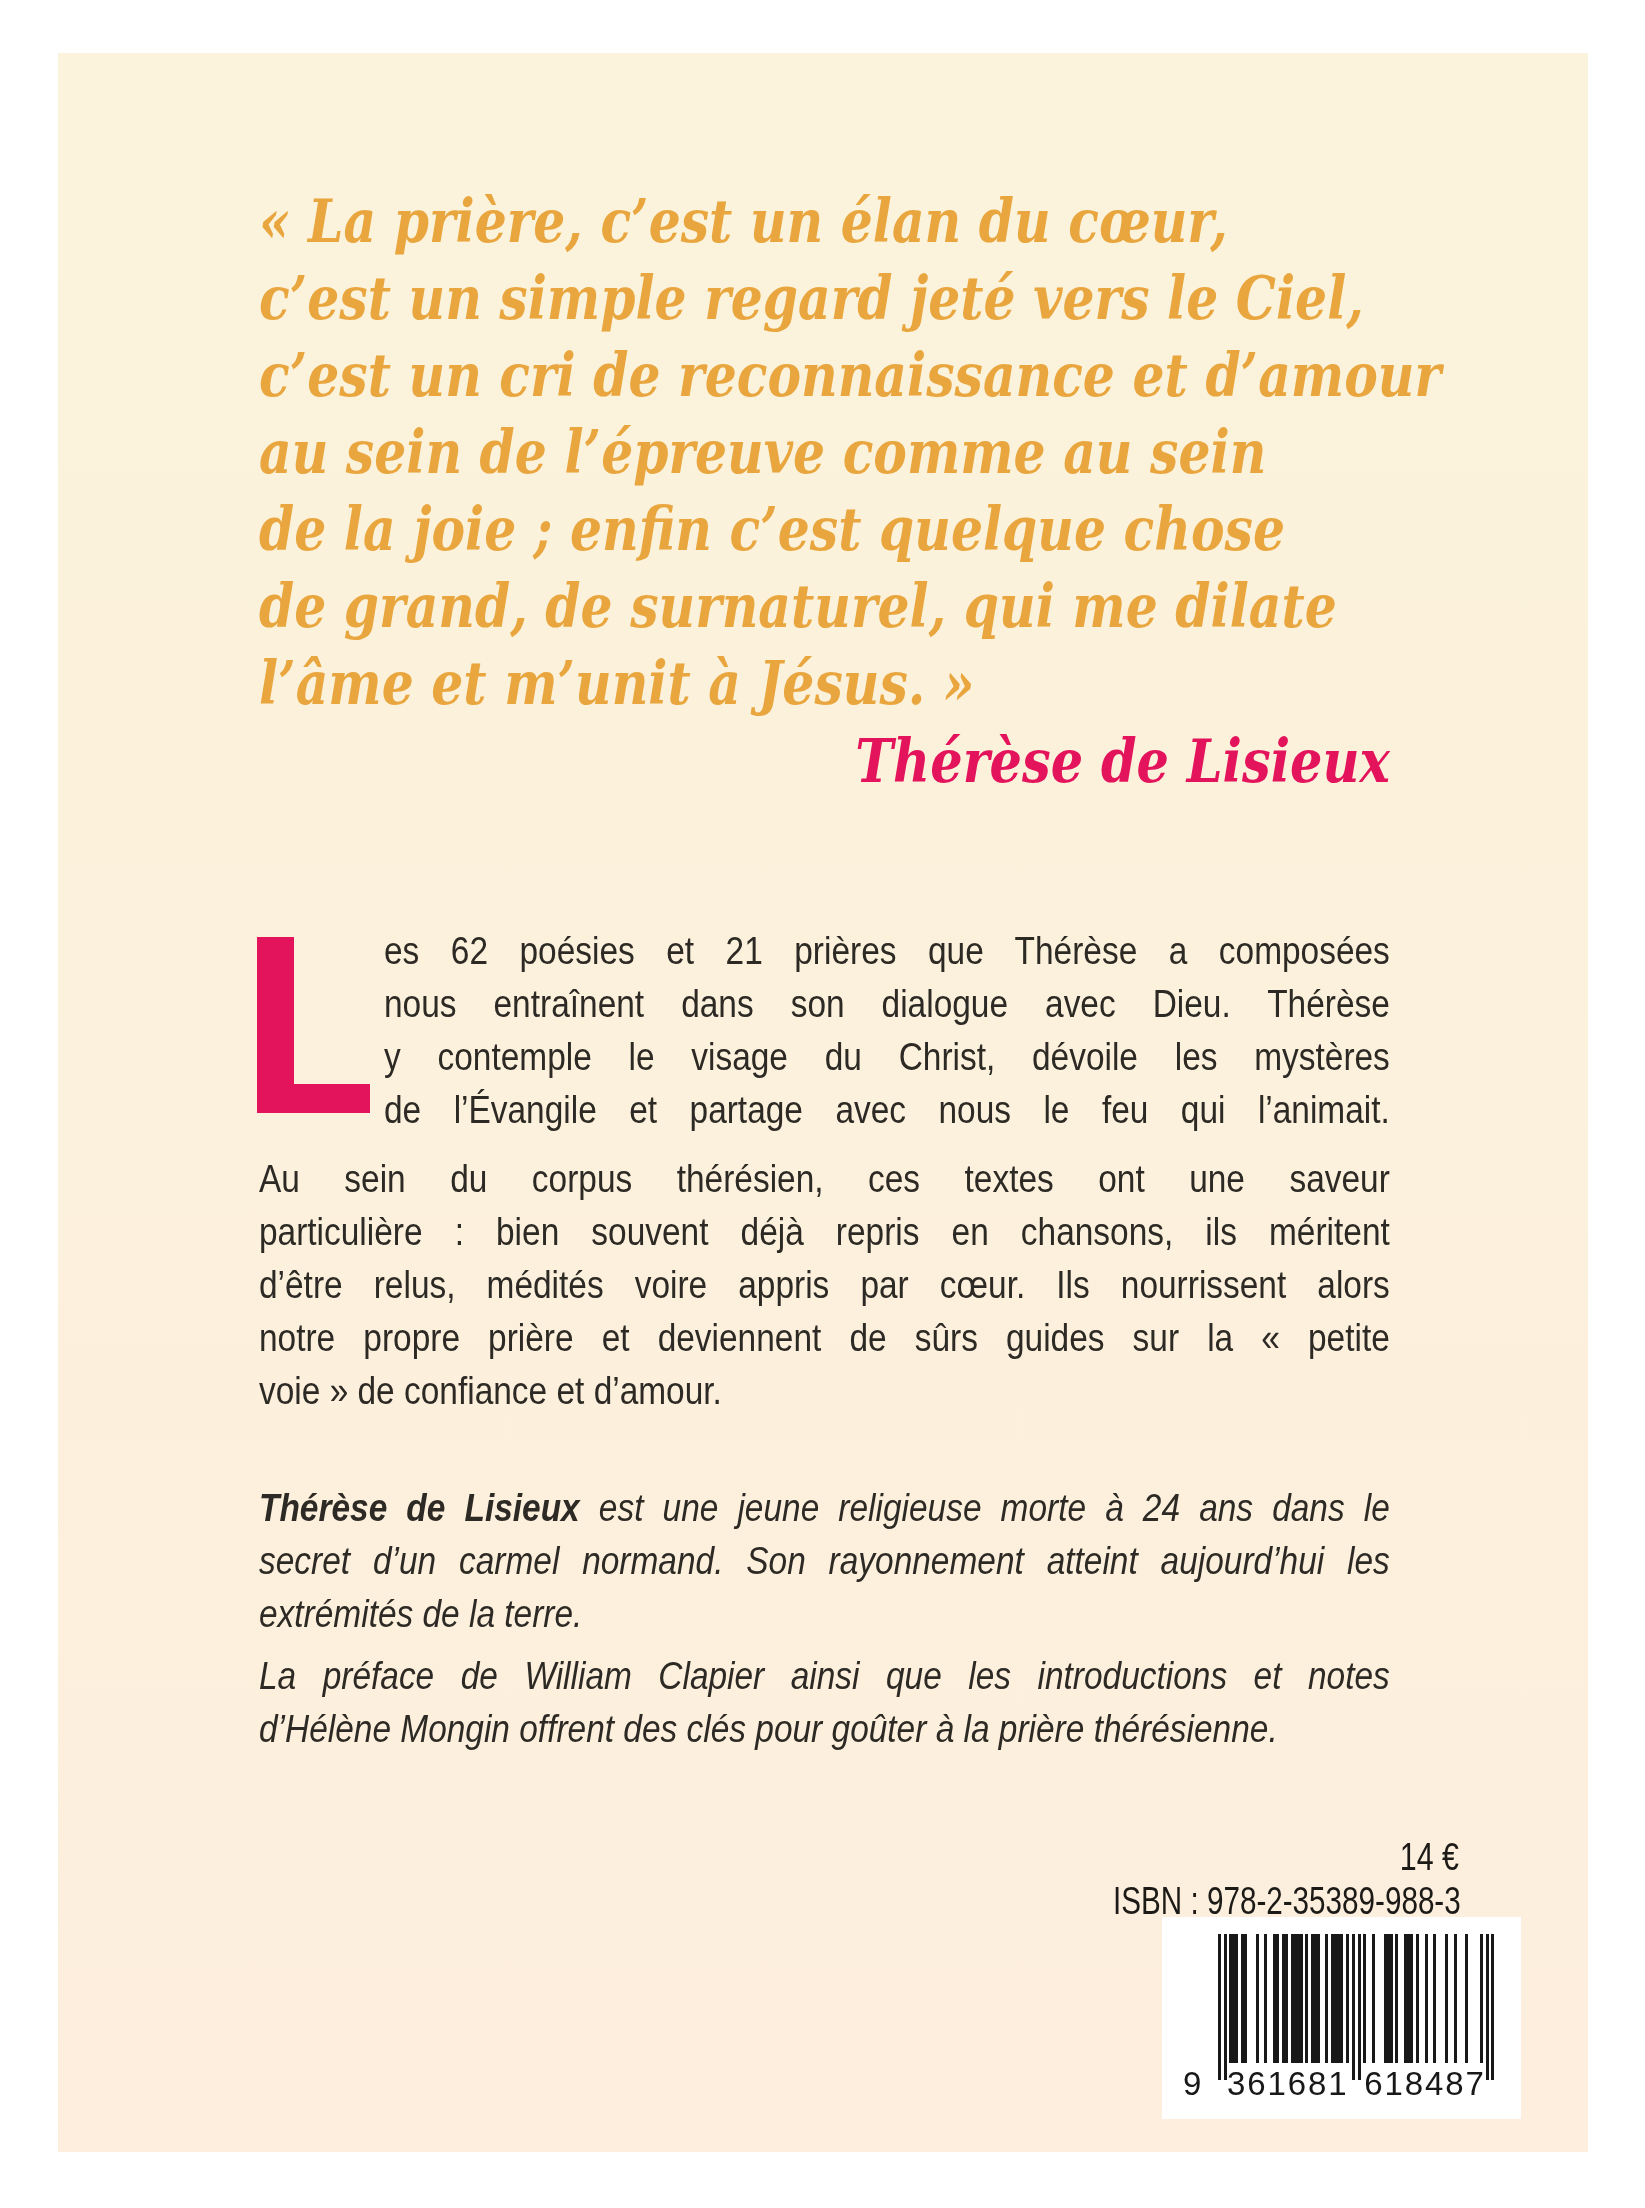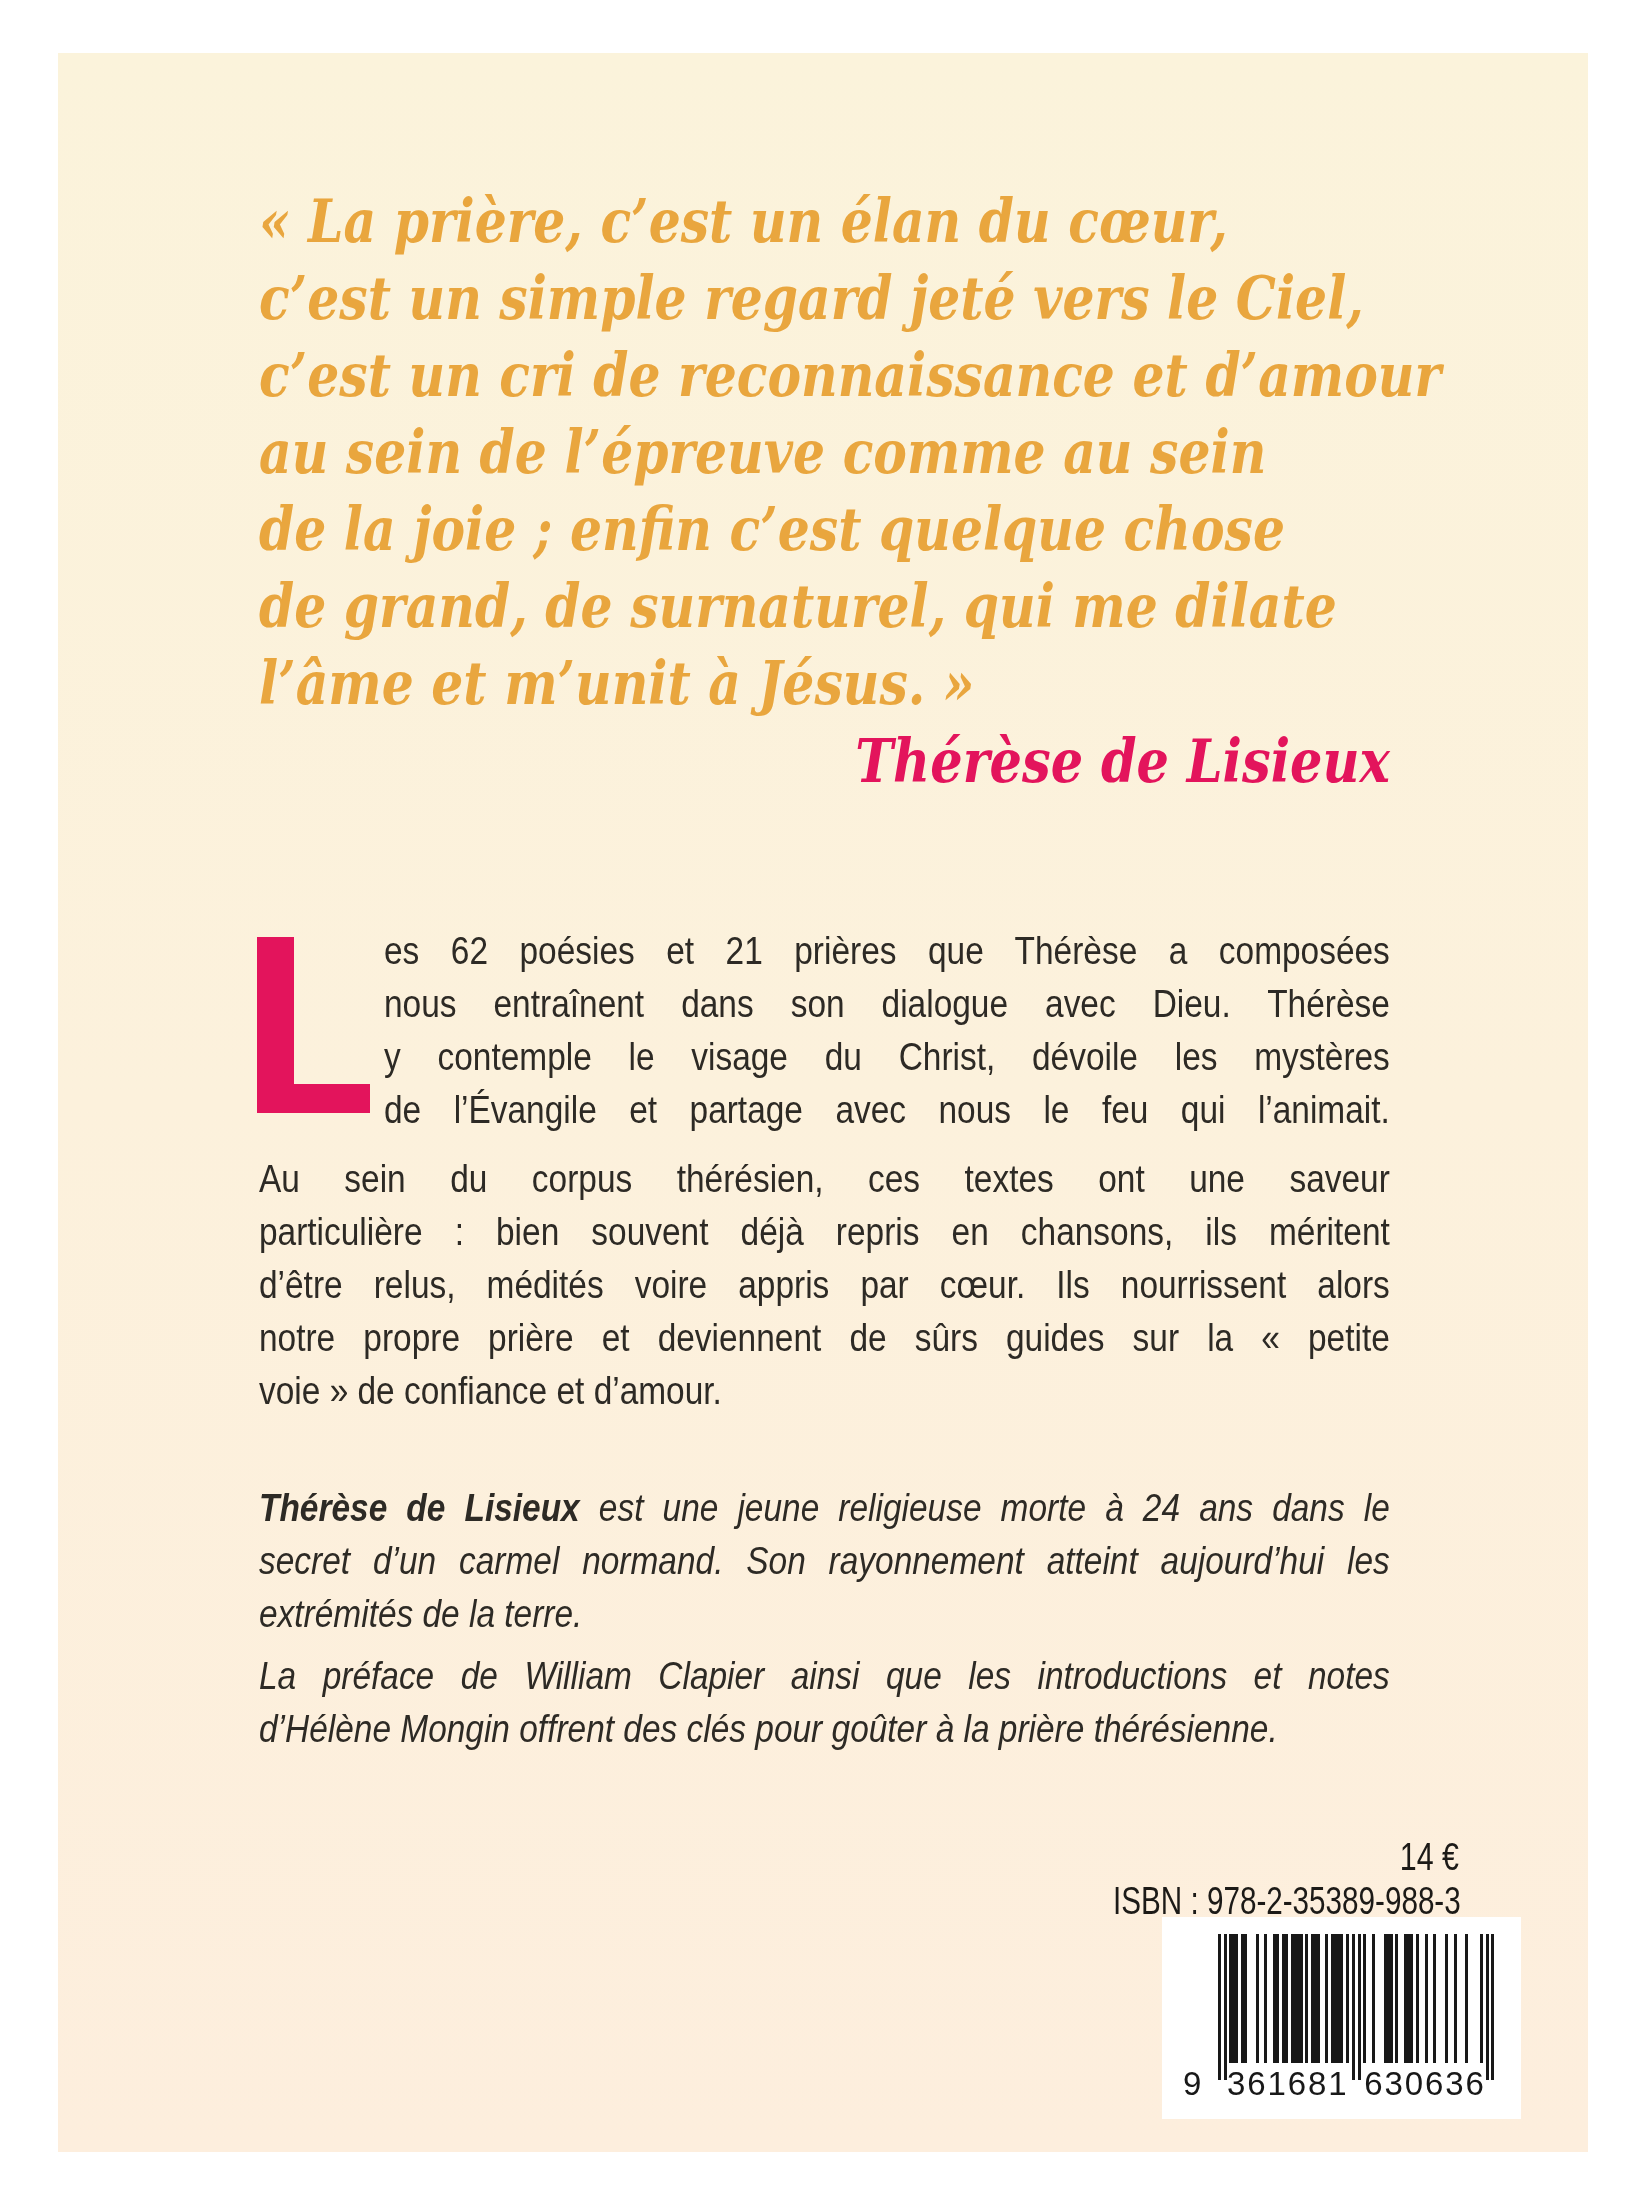--- a/index.html
+++ b/index.html
@@ -153,16 +153,16 @@
         <div class="bar" style="left: 271px; width: 2.9px; height: 129px;"></div>
         <div class="bar" style="left: 283px; width: 2.9px; height: 129px;"></div>
         <div class="bar" style="left: 292px; width: 2.9px; height: 129px;"></div>
         <div class="bar" style="left: 303px; width: 2.9px; height: 129px;"></div>
         <div class="bar" style="left: 318px; width: 2.9px; height: 129px;"></div>
         <div class="bar" style="left: 324px; width: 2.9px; height: 146px;"></div>
         <div class="bar" style="left: 329px; width: 2.9px; height: 146px;"></div>
       </div>
     <span class="bd bd9">9</span>
     <span class="bd bdg1">361681</span>
-    <span class="bd bdg2">630636</span>
+    <span class="bd bdg2">618487</span>
   </div>
 </div>
 
 
 </body></html>

